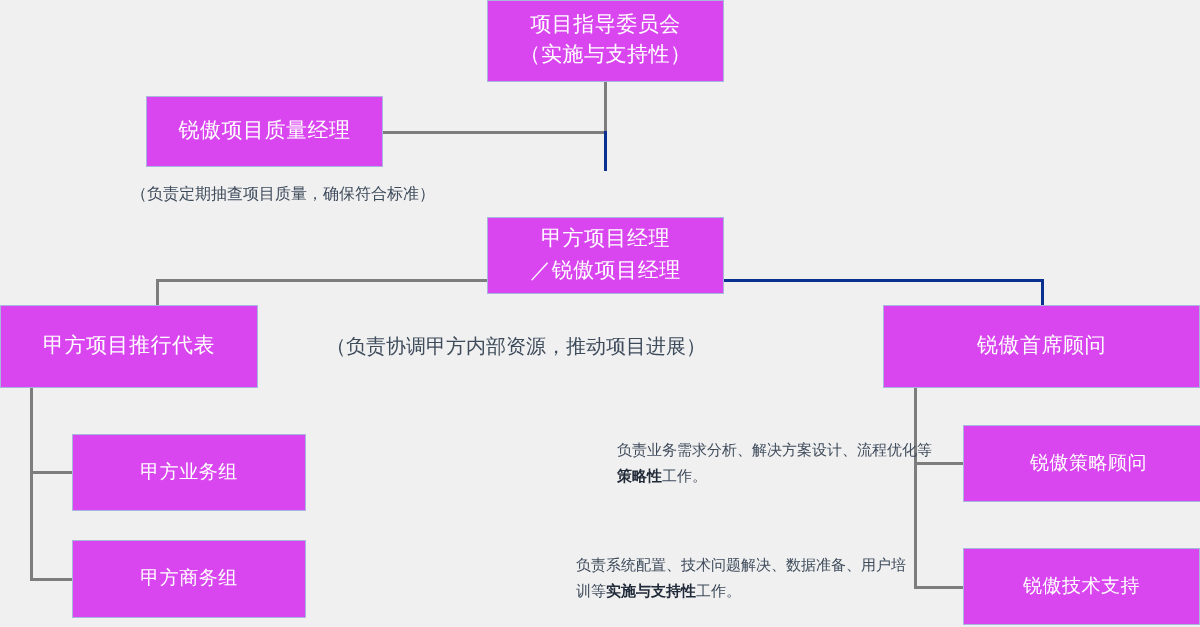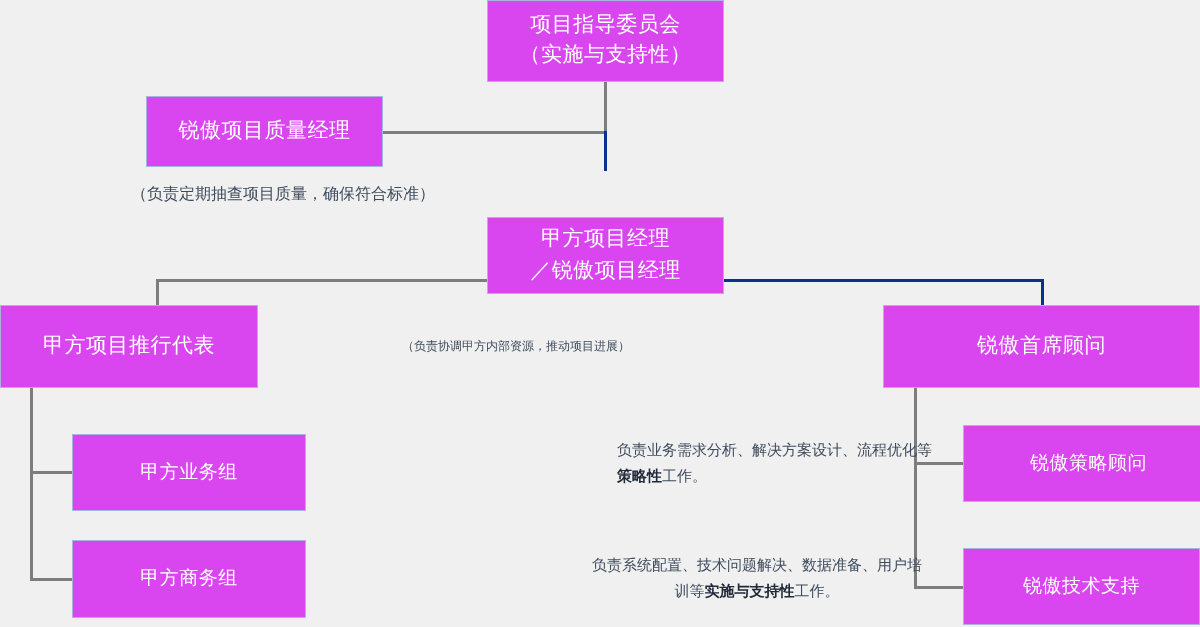--- a/index.html
+++ b/index.html
@@ -63,29 +63,29 @@
     position: absolute;
     color: #3e4b5b;
     z-index: 4;
   }
   .note-quality {
     left: 88px; top: 182px; width: 390px;
     font-size: 16px; line-height: 24px; text-align: center;
   }
   .note-clientrep {
     left: 326px; top: 334px; width: 380px;
-    font-size: 12px; line-height: 24px; text-align: center;
+    font-size: 20px; line-height: 24px; text-align: center;
   }
   .note-strategy {
     left: 617px; top: 437px; width: 315px;
     font-size: 15px; line-height: 26px; text-align: left;
   }
   .note-support {
     left: 576px; top: 552px; width: 330px;
-    font-size: 15px; line-height: 26px; text-align: center; margin-left: 16px;
+    font-size: 15px; line-height: 26px; text-align: left;
   }
   .note b { font-weight: bold; color: #202a38; }
 </style>
 </head>
 <body>
 
 <div id="chart">
 
   <div class="conn gray" style="left:604px; top:82px; width:3px; height:51px;"></div>
 

